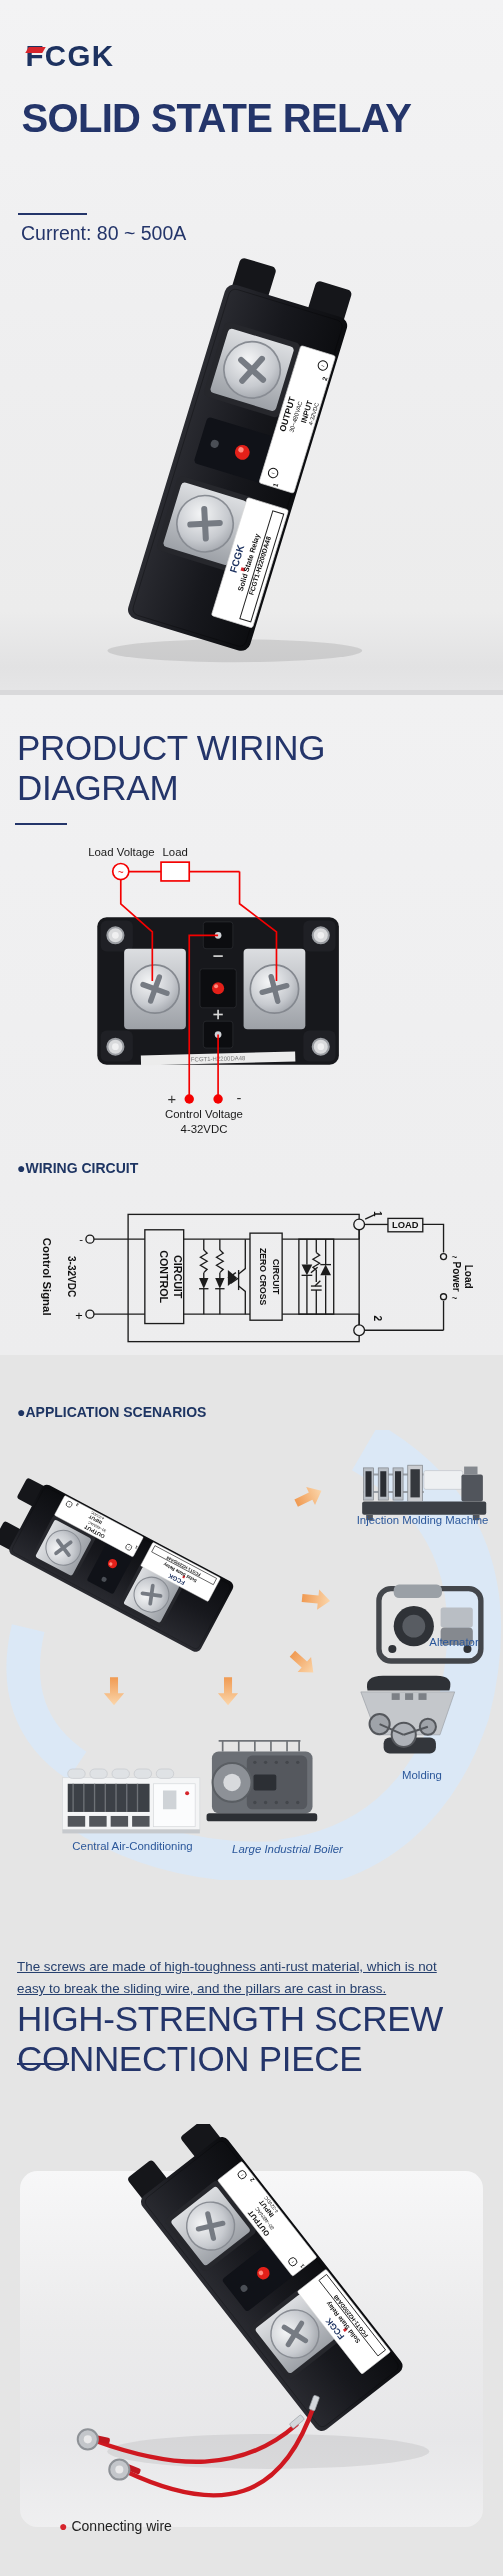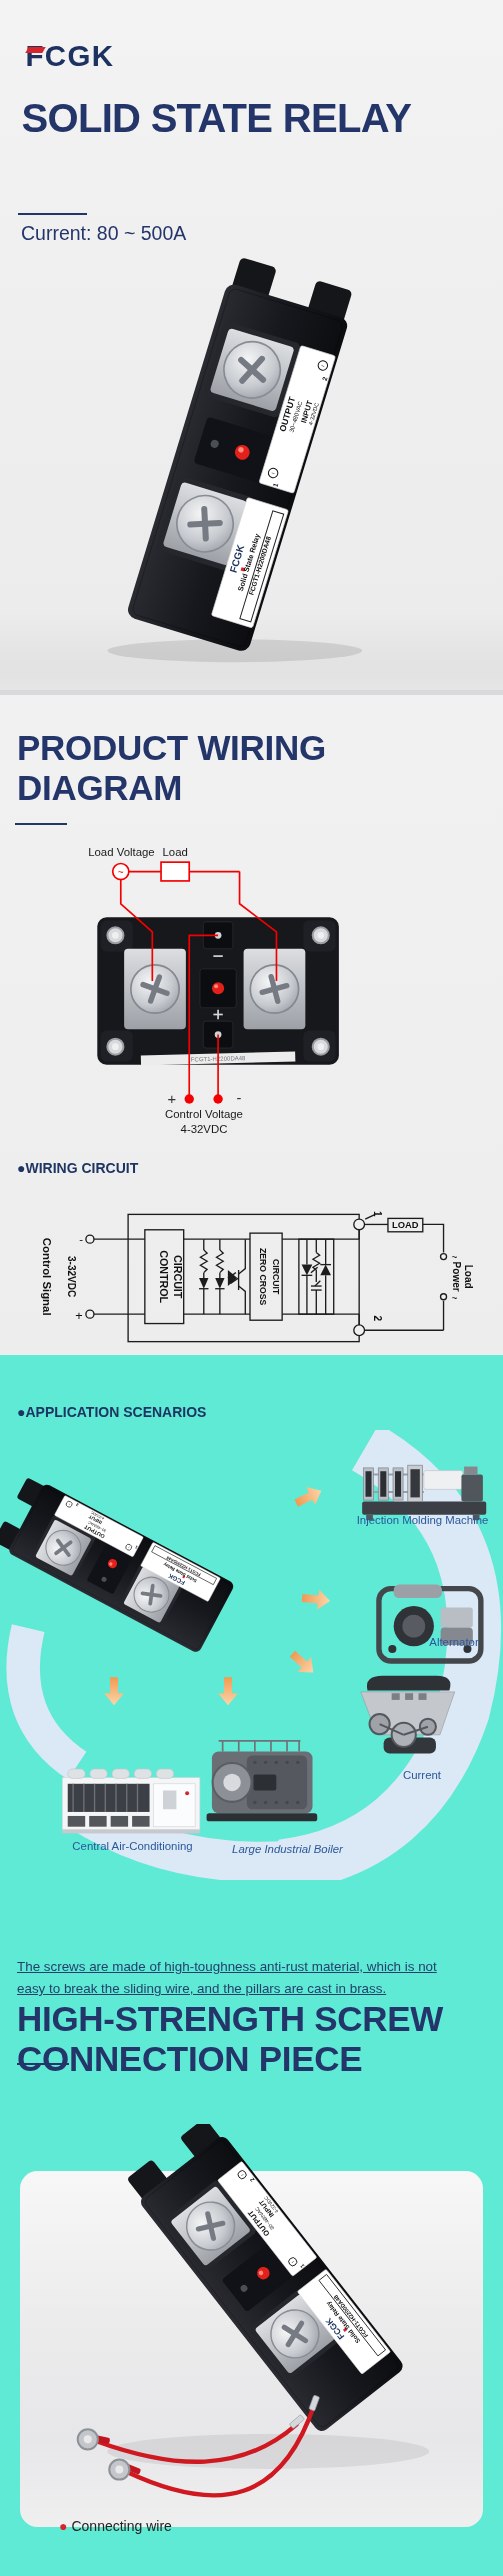--- a/index.html
+++ b/index.html
@@ -1,33 +1,33 @@
 <!DOCTYPE html>
 <html style="font-size:10.7px"><head>
 <meta charset="utf-8">
 <style>
   html,body{margin:0;padding:0;background:#ffffff;}
-  .page{position:relative;width:503px;height:2576px;overflow:hidden;background:#5eead4;
+  .page{position:relative;width:503px;height:2576px;overflow:hidden;background:#e5e5e5;
         font-family:"Liberation Sans", sans-serif;}
   .abs{position:absolute;}
   
   .hero-bg{left:0;top:0;width:503px;height:695px;
     background:linear-gradient(180deg,#f3f3f4 0%,#eeeeef 55%,#ececec 88%,#e2e2e3 96%,#e6e6e7 100%);}
   .divider{left:0;top:690px;width:503px;height:5.4px;background:#d9d9db;}
   .logo{left:25.5px;top:39px;font-size:29.5px;font-weight:900;letter-spacing:1.3px;color:#1d3260;}
   .logo-accent{left:27px;top:47px;width:17px;height:6px;background:#d6252c;transform:skewX(-30deg);}
   .h1{left:21.5px;top:95px;width:470px;font-size:40px;line-height:47px;font-weight:700;
       color:#24356a;letter-spacing:-0.7px;}
   .rule{background:#24356a;height:2px;}
   .rule1{left:18px;top:213px;width:69px;}
   .current{left:21px;top:222px;font-size:19.5px;color:#24356a;}
   
   .sec2-bg{left:0;top:695px;width:503px;height:660px;
     background:linear-gradient(180deg,#f1f1f2 0%,#efeff0 50%,#ededee 100%);}
-  .h2{font-size:35px;line-height:40px;font-weight:700;color:#24356a;letter-spacing:-0.3px;}
+  .h2{font-size:35px;line-height:40px;font-weight:400;color:#24356a;letter-spacing:-0.3px;}
   .h2a{left:17px;top:728px;width:470px;}
   .rule2{left:14.8px;top:823px;width:52px;}
   .sub{font-size:14px;font-weight:700;color:#1e3563;}
   .sub1{left:17px;top:1160px;}
   .sub2{left:17px;top:1404px;}
   
   .caption{position:absolute;font-size:11.4px;color:#2b579a;text-align:center;}
   
   .h2b{left:17px;top:1976px;width:483px;margin-top:23px;}
   .rule3{left:17px;top:2063px;width:52px;}
@@ -425,21 +425,21 @@
       <use href="#oarrow" transform="translate(446,322) rotate(42)"></use>
       <use href="#oarrow" transform="translate(185,368) rotate(90)"></use>
       <use href="#oarrow" transform="translate(355,368) rotate(90)"></use>
     </g>
 
     <use href="#relayG" transform="translate(111,51) scale(0.62) rotate(-62,95,240)"></use>
   </svg>
 
   <div class="caption" style="left:305px;top:1514px;width:235px;">Injection Molding Machine</div>
   <div class="caption" style="left:387px;top:1636px;width:134px;">Alternator</div>
-  <div class="caption" style="left:355px;top:1769px;width:134px;">Current</div>
+  <div class="caption" style="left:355px;top:1769px;width:134px;">Molding</div>
   <div class="caption" style="left:32px;top:1840px;width:201px;">Central Air-Conditioning</div>
   <div class="caption" style="left:187px;top:1843px;width:201px;font-style:italic;">Large Industrial Boiler</div>
 
   <div class="abs h2 h2b">
     <div>HIGH-STRENGTH SCREW</div>
     <div>CONNECTION PIECE</div>
   </div>
   <div class="abs rule rule3"></div>
   <div class="abs para">The screws are made of high-toughness anti-rust material, which is not easy to break the sliding wire, and the pillars are cast in brass.</div>
 

